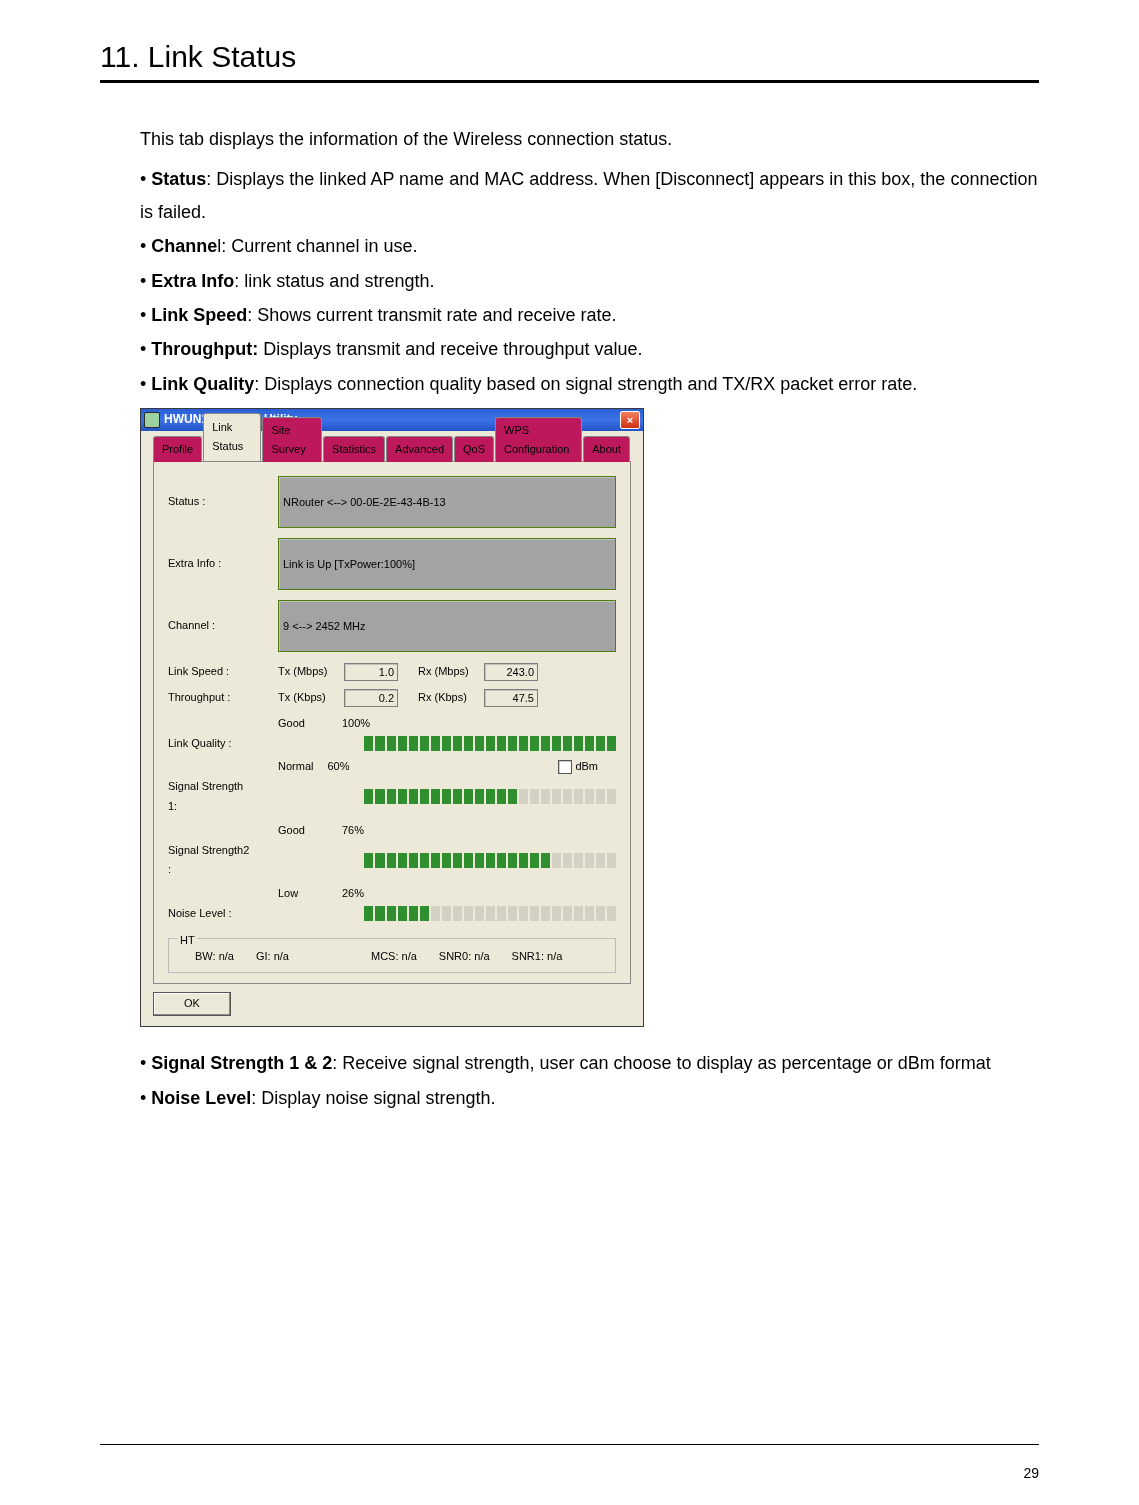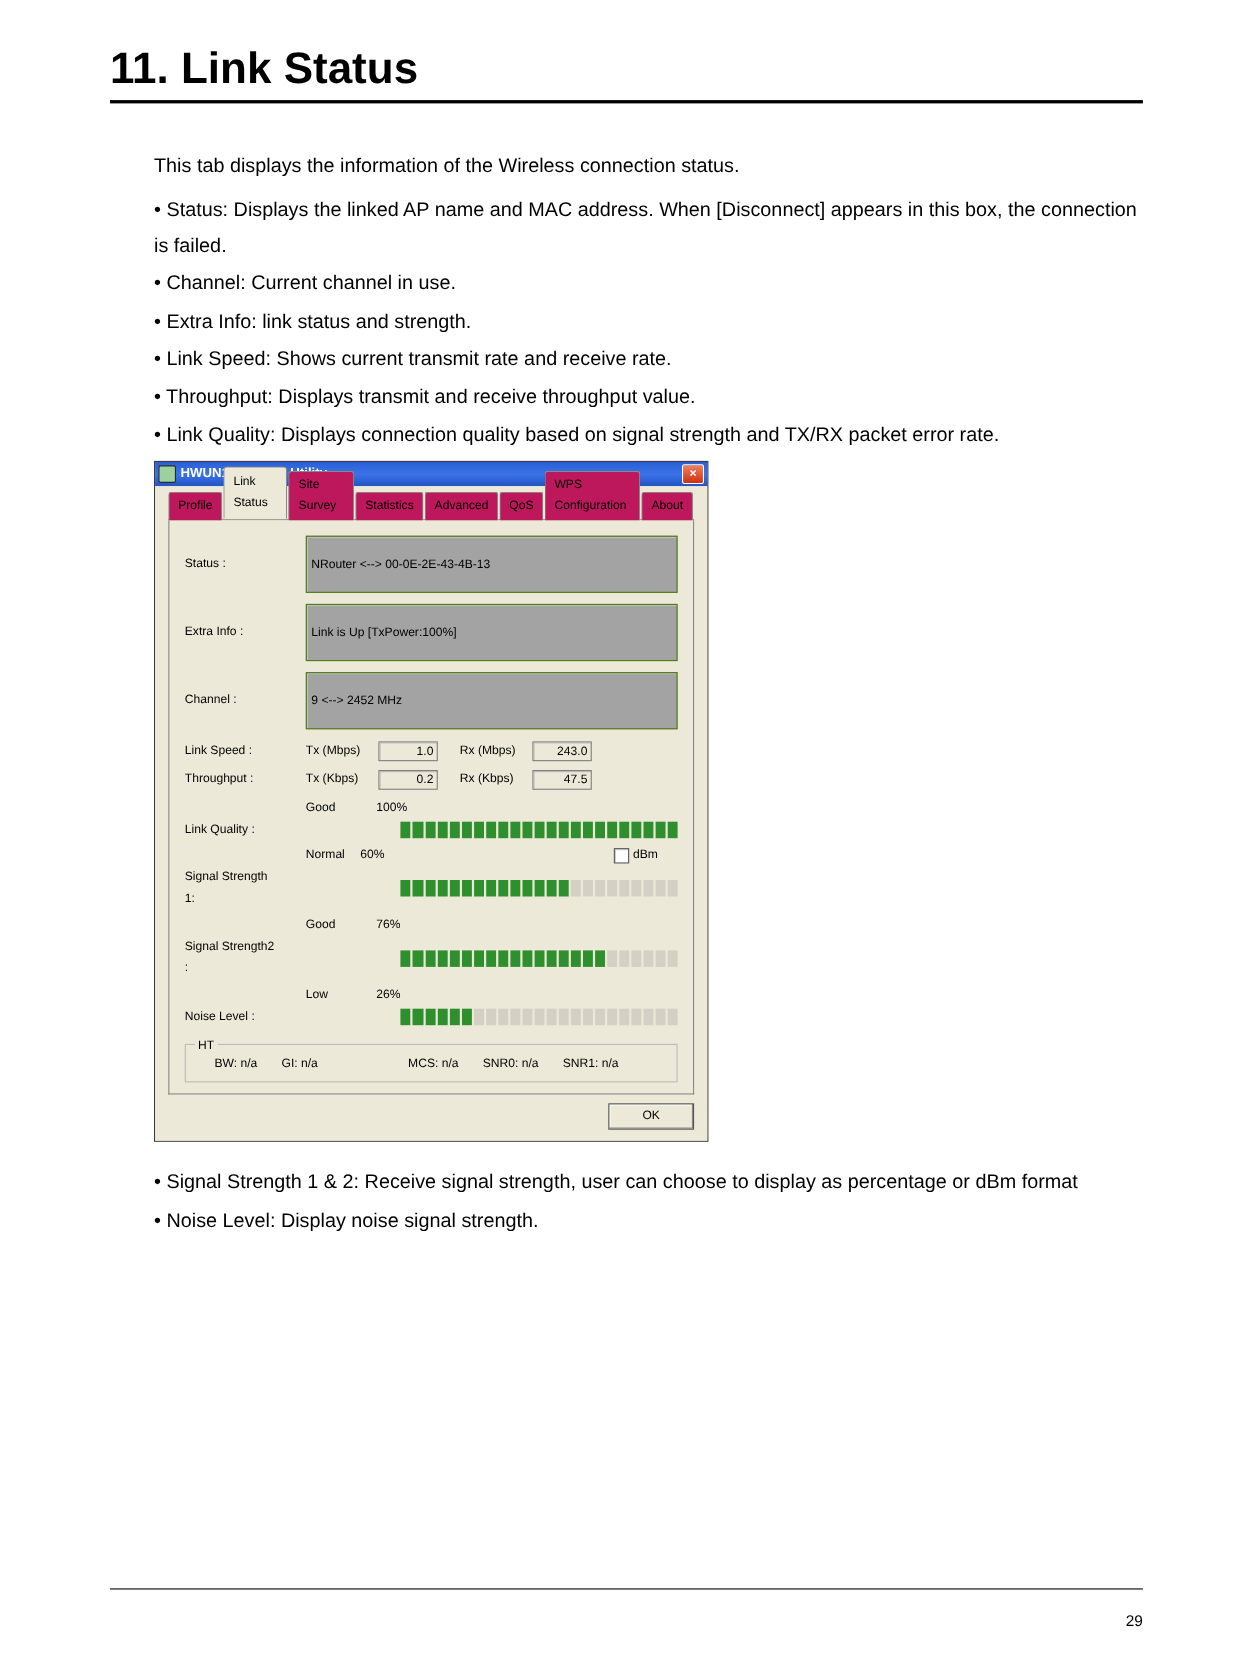--- a/index.html
+++ b/index.html
@@ -1,21 +1,21 @@
 <!DOCTYPE html>
 <html><head>
 <meta charset="utf-8">
 <style>
   html,body{margin:0;padding:0;background:#fff;font-family:Arial,Helvetica,sans-serif;color:#000}
   .page{width:1139px;min-height:1505px;margin:0 auto;position:relative;padding:40px 100px 60px 100px;box-sizing:border-box}
-  .heading{font-size:40px;font-weight:bold;border-bottom:3px solid #000;padding-bottom:6px;margin:0 0 40px 0}
+  .heading{font-size:30px;font-weight:normal;border-bottom:3px solid #000;padding-bottom:6px;margin:0 0 40px 0}
   .body-area{margin-left:40px;font-size:18px;line-height:1.8}
   .body-area p{margin:0 0 8px 0}
   .body-area .bullet{margin:2px 0}
-  .body-area b{font-weight:normal}
+  .body-area b{font-weight:bold}
   .screenshot{width:502px;border:1px solid #3b3b3b;margin:8px 0 20px 0;background:#ece9d8;font-family:Tahoma,Arial,sans-serif;font-size:11px;color:#000}
   .titlebar{height:22px;background:linear-gradient(to bottom,#2a5fd4 0%,#3c72e8 50%,#2254c4 100%);display:flex;align-items:center;justify-content:space-between;padding:0 3px}
   .titlebar-left{display:flex;align-items:center;gap:4px}
   .app-icon{width:14px;height:14px;background:#9cd09c;border:1px solid #2a2a2a;border-radius:2px}
   .titlebar-text{color:#fff;font-weight:bold;font-size:12px}
   .closebtn{width:18px;height:16px;background:linear-gradient(#f08060,#d03010);border:1px solid #fff;border-radius:2px;display:flex;align-items:center;justify-content:center;color:#fff;font-weight:bold;font-size:11px;line-height:1}
   .client{background:#ece9d8;padding:8px 12px 10px 12px}
   .tabrow{display:flex;align-items:flex-end;border-bottom:1px solid #888;height:22px}
   .tab{padding:3px 8px 2px 8px;border:1px solid #888;border-bottom:none;margin-right:1px;background:#be185d;border-top-left-radius:3px;border-top-right-radius:3px;font-size:11px;position:relative;top:1px;cursor:default}
   .tab.active{background:#ece9d8;border-bottom:1px solid #ece9d8;top:0;padding-top:4px;padding-bottom:3px;z-index:2}
@@ -35,21 +35,21 @@
   .seg{flex:1;background:#d4d0c4}
   .seg.on{background:#2f8f2f}
   .bar-row{display:flex;align-items:center}
   .bar-label{width:110px;font-size:11px}
   .dbmrow{display:flex;align-items:center;justify-content:space-between;margin-left:110px;width:320px;font-size:11px}
   .chk{display:flex;align-items:center;gap:3px}
   .chkbox{width:12px;height:12px;border:1px solid #555;background:#fff;box-shadow:inset 1px 1px 0 #ccc}
   .htgroup{border:1px solid #bbb;margin-top:14px;padding:8px 10px 6px 26px;position:relative;font-size:11px}
   .htlegend{position:absolute;top:-8px;left:8px;background:#ece9d8;padding:0 3px;font-size:11px}
   .htrow{display:flex;gap:22px;font-size:11px}
-  .okrow{display:flex;justify-content:flex-end;margin-top:8px}
+  .okrow{display:flex;margin-top:8px}
   .okbtn{width:76px;height:22px;border:1px solid #555;background:#ece9d8;font-size:11px;box-shadow:inset -1px -1px 0 #888,inset 1px 1px 0 #fff;text-align:center;line-height:20px;cursor:default}
   .footer-line{position:absolute;left:100px;right:100px;bottom:60px;border-top:1px solid #000}
   .page-num{position:absolute;right:100px;bottom:24px;font-size:14px}
 </style>
 </head>
 <body>
 
 <div class="page">
   <h1 class="heading">11.   Link Status</h1>
 

